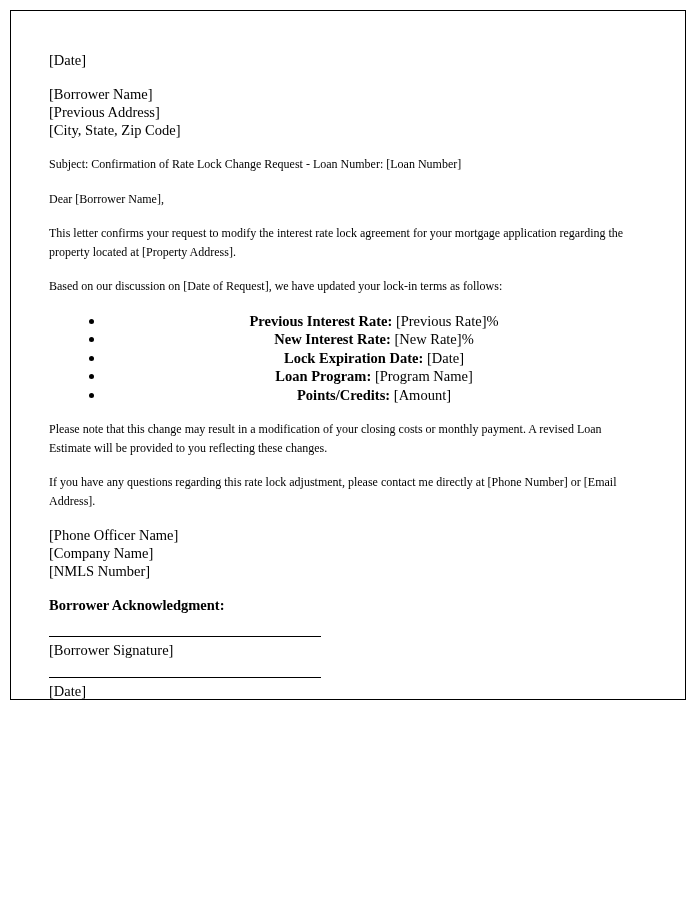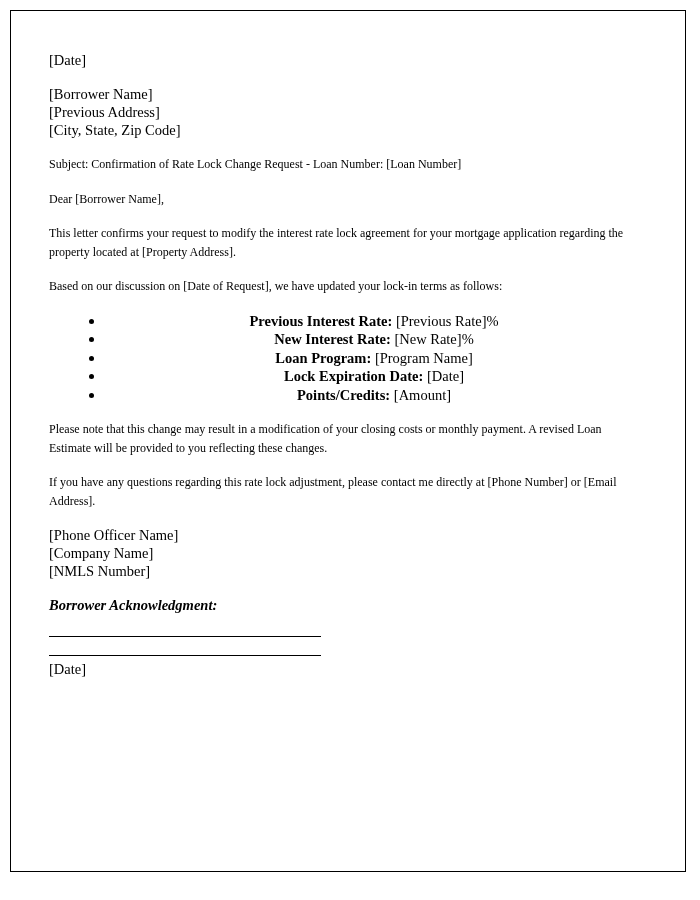--- a/index.html
+++ b/index.html
@@ -8,21 +8,21 @@
     height: 900px;
     background: #ffffff;
     font-family: "Liberation Serif", "DejaVu Serif", serif;
     color: #000000;
   }
   .page {
     position: absolute;
     left: 10px;
     top: 10px;
     width: 676px;
-    height: 862px;
+    height: 690px;
     border: 1px solid #000000;
     background: #ffffff;
     padding: 40px 40px 40px 38px;
     overflow: hidden;
   }
   .line { font-size: 14.5px; line-height: 18px; }
   .block { margin-bottom: 16px; }
   p.para {
     font-size: 12px;
     line-height: 18.5px;
@@ -50,21 +50,20 @@
     height: 5px;
     border-radius: 50%;
     background: #000000;
   }
   .bold { font-weight: bold; }
   .ack-heading {
     font-weight: bold;
     font-size: 14.5px;
     line-height: 18px;
     margin-bottom: 22px;
-    font-style: italic;
   }
   .sig-rule {
     width: 272px;
     height: 0;
     border-bottom: 1px solid #000000;
     margin-top: 18px;
   }
   .sig-label {
     font-size: 14.5px;
     line-height: 18px;
@@ -91,36 +90,37 @@
 
   <p class="para">Dear [Borrower Name],</p>
 
   <p class="para">This letter confirms your request to modify the interest rate lock agreement for your mortgage application regarding the property located at [Property Address].</p>
 
   <p class="para">Based on our discussion on [Date of Request], we have updated your lock-in terms as follows:</p>
 
   <ul class="terms">
     <li><span class="bold">Previous Interest Rate:</span><span> [Previous Rate]%</span></li>
     <li><span class="bold">New Interest Rate:</span><span> [New Rate]%</span></li>
+    <li><span class="bold">Lock Expiration Date:</span><span> [Date]</span></li>
     <li><span class="bold">Loan Program:</span><span> [Program Name]</span></li>
-    <li><span class="bold">Lock Expiration Date:</span><span> [Date]</span></li>
     <li><span class="bold">Points/Credits:</span><span> [Amount]</span></li>
   </ul>
 
   <p class="para">Please note that this change may result in a modification of your closing costs or monthly payment. A revised Loan Estimate will be provided to you reflecting these changes.</p>
 
   <p class="para">If you have any questions regarding this rate lock adjustment, please contact me directly at [Phone Number] or [Email Address].</p>
 
 
   <div class="block">
     <div class="line">[Phone Officer Name]</div>
     <div class="line">[Company Name]</div>
     <div class="line">[NMLS Number]</div>
   </div>
 
   <div class="ack-heading">Borrower Acknowledgment:</div>
 
   <div class="sig-rule"></div>
+  <div class="sig-label">[Borrower Signature]</div>
 
   <div class="sig-rule"></div>
   <div class="sig-label">[Date]</div>
 
 </div>
 
 </body></html>

